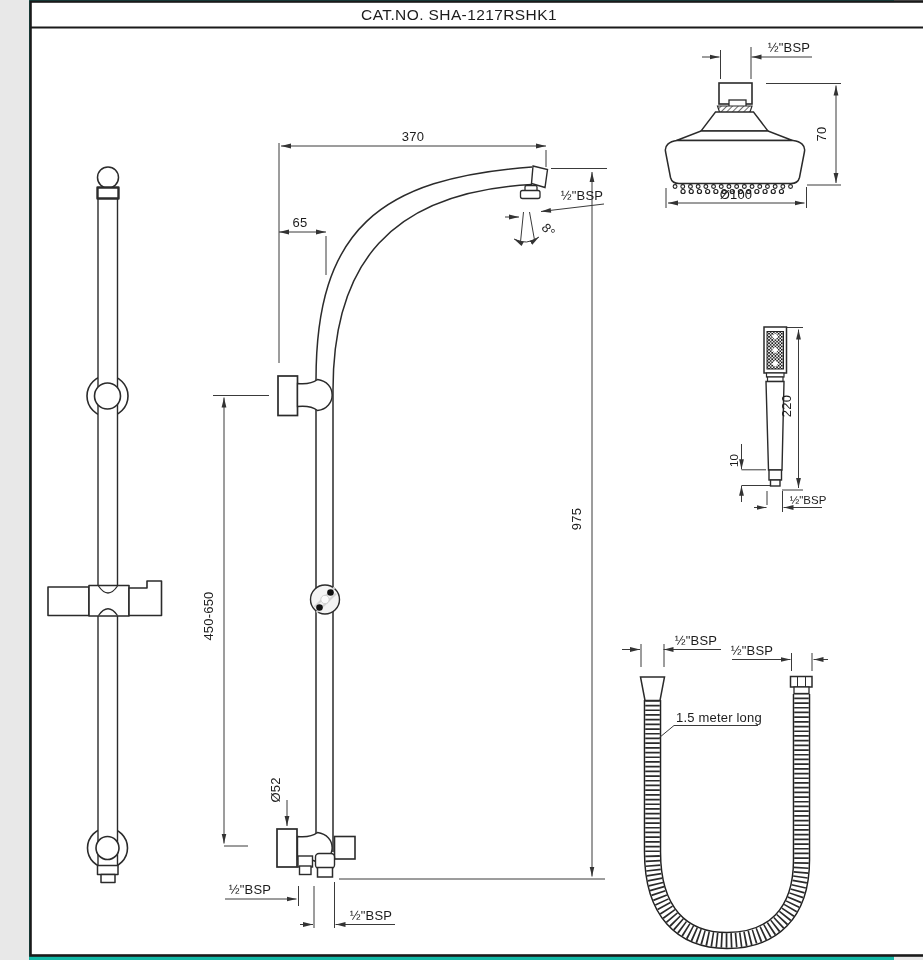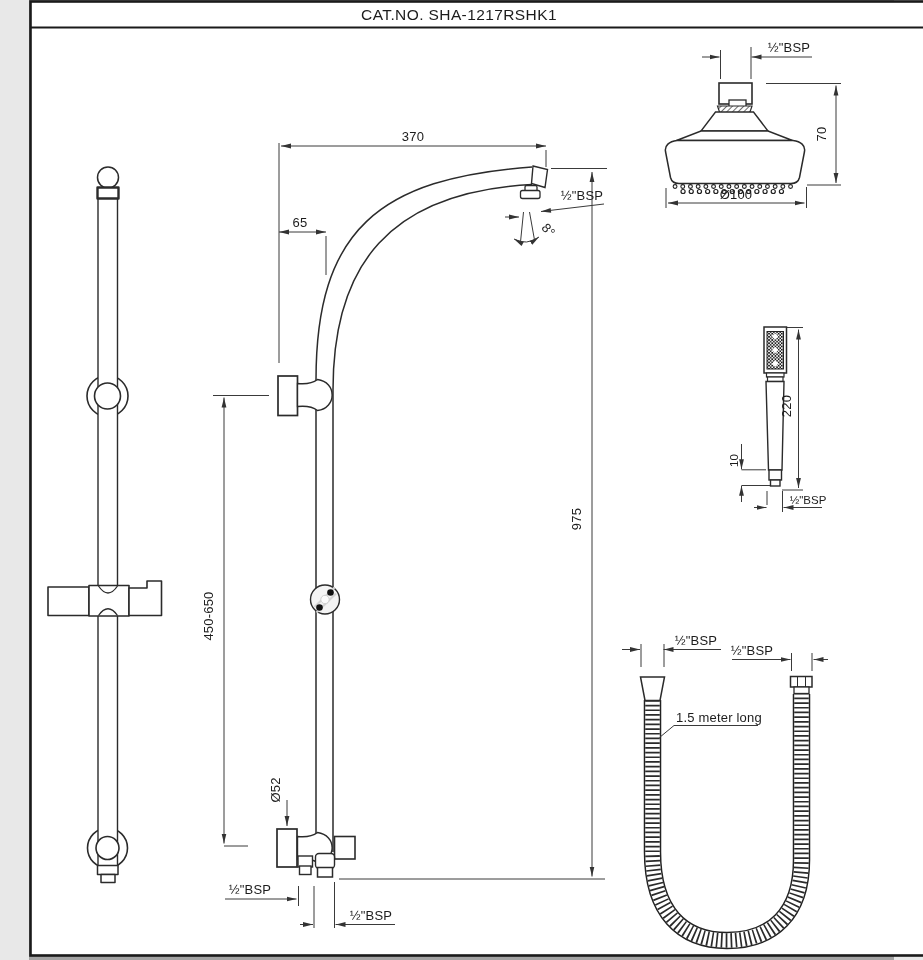--- a/index.html
+++ b/index.html
@@ -1,16 +1,16 @@
 <!DOCTYPE html>
 <html><head>
 <meta charset="utf-8">
 <style>
   html,body{margin:0;padding:0;background:#e8e8e8;}
-  .sheet{width:865px;height:960px;background:#a3a3a3;position:relative;margin:0 auto;
+  .sheet{width:865px;height:960px;background:#14b8a6;position:relative;margin:0 auto;
          font-family:"Liberation Sans", sans-serif;}
   svg{display:block;}
   text{font-family:"Liberation Sans", sans-serif;fill:#1c1c1c;}
   .dim{font-size:13px;letter-spacing:.2px;}
   .dim-sm{font-size:11.5px;}
   .title-txt{font-size:15.5px;letter-spacing:.4px;}
   .oln{stroke:#2b2b2b;fill:#fff;}
   .ln{stroke:#3a3a3a;stroke-width:1;fill:none;}
 </style>
 </head>

